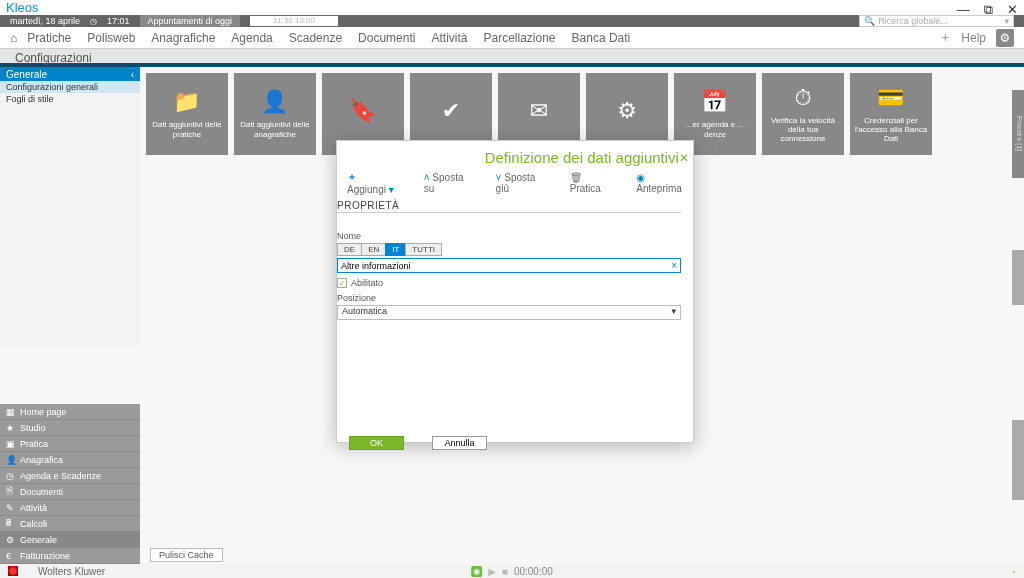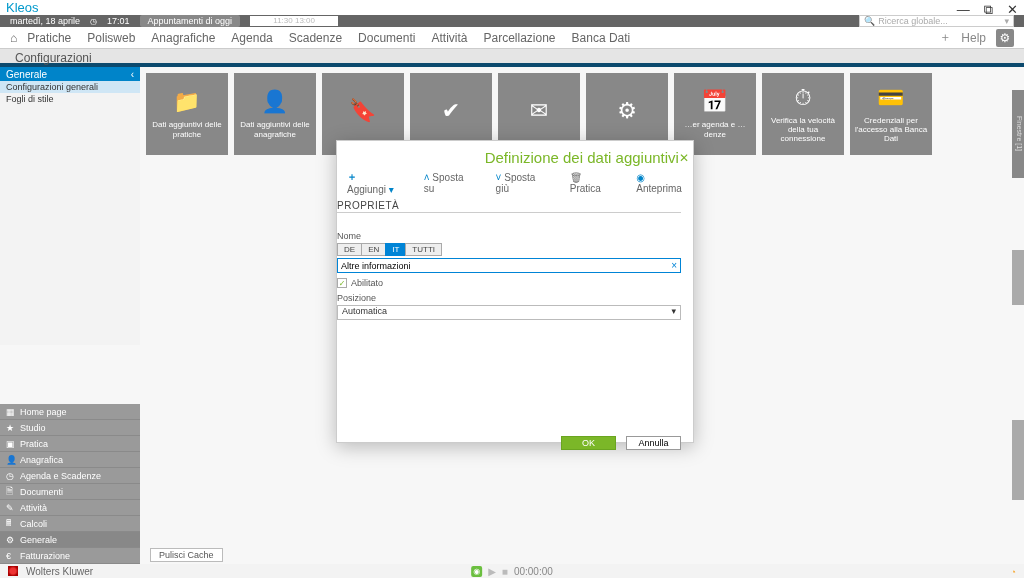--- a/index.html
+++ b/index.html
@@ -65,28 +65,28 @@
 .lbl{font-size:9px;color:#555;margin:2px 0}
 .lang-tabs{display:flex;font-size:8px;margin:2px 0}
 .lang-tabs span{border:1px solid #aaa;padding:1px 6px;background:#eee;margin-right:-1px;color:#444}
 .lang-tabs span.active{background:#0084d6;color:#fff;border-color:#0084d6}
 .fld{display:flex;align-items:center;border:1px solid #0084d6;height:15px;padding:0 3px;font-size:9px;color:#333}
 .fld input{border:none;outline:none;flex:1;font-size:9px}
 .fld .clr{color:#0084d6;cursor:pointer;font-size:10px}
 .chk{display:flex;align-items:center;gap:4px;font-size:9px;margin:5px 0;color:#555}
 .chk .box{width:10px;height:10px;border:1px solid #aaa;display:flex;align-items:center;justify-content:center;color:#7bb728;font-size:8px}
 .select{border:1px solid #bbb;height:15px;display:flex;padding:0 4px;font-size:9px;color:#333;justify-content:space-between}
-.dlg-ftr{display:flex;justify-content:flex-end;gap:10px;padding:6px 12px}
+.dlg-ftr{display:flex;justify-content:flex-start;gap:28px;padding:6px 12px}
 .btn{width:55px;height:14px;font-size:9px;border:1px solid #999;background:#fff;display:flex;align-items:center;justify-content:center}
 .btn.primary{background:#7bb728;border-color:#6aa520;color:#fff}
 
 .cache{position:absolute;left:150px;bottom:16px;border:1px solid #bbb;background:#fff;padding:1px 8px;font-size:9px;color:#555}
 
 .footer{position:absolute;bottom:0;left:0;right:0;height:14px;background:#f3f3f3;display:flex;align-items:center;padding:0 8px;color:#666;font-size:10px}
-.footer .wk{display:flex;align-items:flex-start;gap:8px}
+.footer .wk{display:flex;align-items:flex-start;gap:20px}
 .footer .wk .dot{width:10px;height:10px;background:radial-gradient(circle,#e33 40%,#a00 70%)}
 .footer .center{position:absolute;left:50%;transform:translateX(-50%);display:flex;align-items:center;gap:6px;color:#888}
 .footer .rec{width:11px;height:11px;background:#6bbf3f;border-radius:2px;display:flex;align-items:center;justify-content:center;color:#fff;font-size:8px}
 .footer .progress{position:absolute;right:8px;bottom:1px;font-size:9px;color:#f7a933}
 
 .sidetab{position:absolute;right:0;top:90px;width:12px;height:88px;background:#888;color:#ddd;font-size:7px;writing-mode:vertical-rl;text-align:center;padding:4px 1px}
 .sidetab.s2{top:250px;height:55px;background:#aaa}
 .sidetab.s3{top:420px;height:80px;background:#aaa}
 </style>
 </head>

